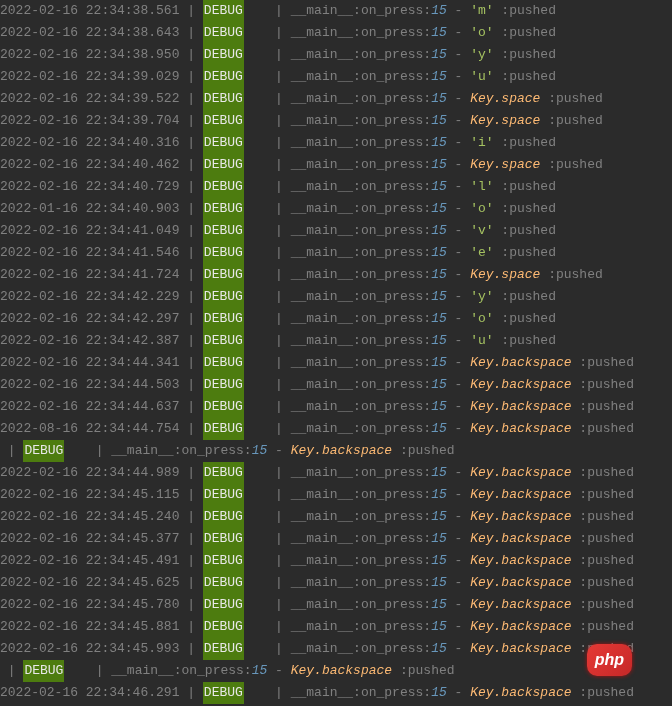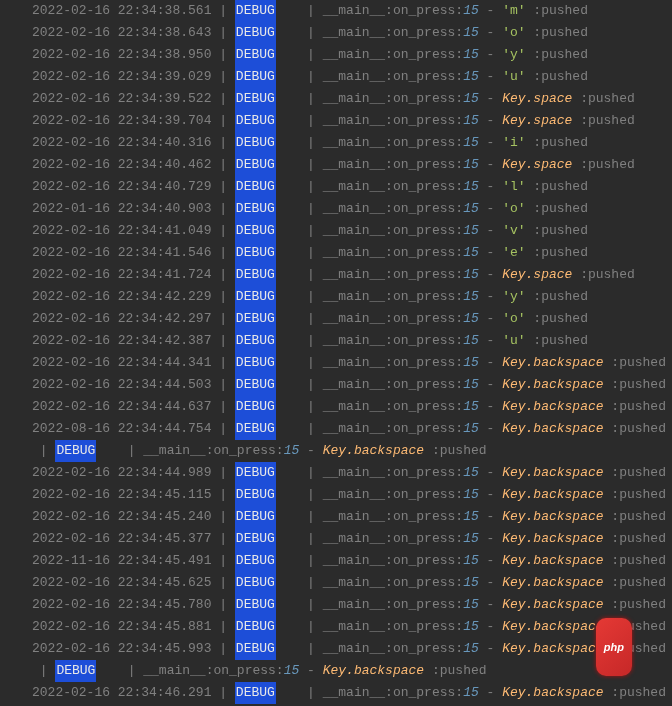--- a/index.html
+++ b/index.html
@@ -10,46 +10,45 @@
       line-height: 22px;
       width: 672px;
       height: 706px;
       overflow: hidden;
       color: #808080;
       position: relative;
     }
     .log-line {
       white-space: pre;
       display: flex;
-      margin-left: 32px;
     }
     .timestamp { color: #808080; }
     .sep { color: #808080; }
     .debug {
-      background: #1d4ed8;
+      background: #4d7c0f;
       color: #e8e8e8;
       padding: 0 1px;
     }
     .debug-pad { color: #808080; }
     .module { color: #808080; }
     .lineno { color: #6897bb; font-style: italic; }
     .dash { color: #808080; }
     .key-char { color: #a5c261; }
     .key-special { color: #fdba74; font-style: italic; }
     .pushed { color: #808080; }
     .badge {
       position: absolute;
       bottom: 30px;
       right: 40px;
       background: linear-gradient(135deg, #e53935, #c62828);
       color: #fff;
       font-family: Arial, sans-serif;
-      font-size: 11px;
+      font-size: 16px;
       font-weight: bold;
-      padding: 18px 8px;
+      padding: 5px 8px;
       border-radius: 10px;
       font-style: italic;
       box-shadow: 0 0 4px rgba(255,0,0,0.6);
     }
   </style>
 </head>
 <body>
 
 <div id="log-container">
     <div class="log-line"><span class="timestamp">2022-02-16 22:34:38.561</span><span class="sep"> | </span><span class="debug">DEBUG</span><span class="debug-pad">    </span><span class="sep">| </span><span class="module">__main__:on_press:</span><span class="lineno">15</span><span class="dash"> - </span><span class="key-char">'m'</span><span class="pushed"> :pushed</span></div>
@@ -70,21 +69,21 @@
     <div class="log-line"><span class="timestamp">2022-02-16 22:34:42.387</span><span class="sep"> | </span><span class="debug">DEBUG</span><span class="debug-pad">    </span><span class="sep">| </span><span class="module">__main__:on_press:</span><span class="lineno">15</span><span class="dash"> - </span><span class="key-char">'u'</span><span class="pushed"> :pushed</span></div>
     <div class="log-line"><span class="timestamp">2022-02-16 22:34:44.341</span><span class="sep"> | </span><span class="debug">DEBUG</span><span class="debug-pad">    </span><span class="sep">| </span><span class="module">__main__:on_press:</span><span class="lineno">15</span><span class="dash"> - </span><span class="key-special">Key.backspace</span><span class="pushed"> :pushed</span></div>
     <div class="log-line"><span class="timestamp">2022-02-16 22:34:44.503</span><span class="sep"> | </span><span class="debug">DEBUG</span><span class="debug-pad">    </span><span class="sep">| </span><span class="module">__main__:on_press:</span><span class="lineno">15</span><span class="dash"> - </span><span class="key-special">Key.backspace</span><span class="pushed"> :pushed</span></div>
     <div class="log-line"><span class="timestamp">2022-02-16 22:34:44.637</span><span class="sep"> | </span><span class="debug">DEBUG</span><span class="debug-pad">    </span><span class="sep">| </span><span class="module">__main__:on_press:</span><span class="lineno">15</span><span class="dash"> - </span><span class="key-special">Key.backspace</span><span class="pushed"> :pushed</span></div>
     <div class="log-line"><span class="timestamp">2022-08-16 22:34:44.754</span><span class="sep"> | </span><span class="debug">DEBUG</span><span class="debug-pad">    </span><span class="sep">| </span><span class="module">__main__:on_press:</span><span class="lineno">15</span><span class="dash"> - </span><span class="key-special">Key.backspace</span><span class="pushed"> :pushed</span></div>
     <div class="log-line"><span class="sep"> | </span><span class="debug">DEBUG</span><span class="debug-pad">    </span><span class="sep">| </span><span class="module">__main__:on_press:</span><span class="lineno">15</span><span class="dash"> - </span><span class="key-special">Key.backspace</span><span class="pushed"> :pushed</span></div>
     <div class="log-line"><span class="timestamp">2022-02-16 22:34:44.989</span><span class="sep"> | </span><span class="debug">DEBUG</span><span class="debug-pad">    </span><span class="sep">| </span><span class="module">__main__:on_press:</span><span class="lineno">15</span><span class="dash"> - </span><span class="key-special">Key.backspace</span><span class="pushed"> :pushed</span></div>
     <div class="log-line"><span class="timestamp">2022-02-16 22:34:45.115</span><span class="sep"> | </span><span class="debug">DEBUG</span><span class="debug-pad">    </span><span class="sep">| </span><span class="module">__main__:on_press:</span><span class="lineno">15</span><span class="dash"> - </span><span class="key-special">Key.backspace</span><span class="pushed"> :pushed</span></div>
     <div class="log-line"><span class="timestamp">2022-02-16 22:34:45.240</span><span class="sep"> | </span><span class="debug">DEBUG</span><span class="debug-pad">    </span><span class="sep">| </span><span class="module">__main__:on_press:</span><span class="lineno">15</span><span class="dash"> - </span><span class="key-special">Key.backspace</span><span class="pushed"> :pushed</span></div>
     <div class="log-line"><span class="timestamp">2022-02-16 22:34:45.377</span><span class="sep"> | </span><span class="debug">DEBUG</span><span class="debug-pad">    </span><span class="sep">| </span><span class="module">__main__:on_press:</span><span class="lineno">15</span><span class="dash"> - </span><span class="key-special">Key.backspace</span><span class="pushed"> :pushed</span></div>
-    <div class="log-line"><span class="timestamp">2022-11-16 22:34:45.491</span><span class="sep"> | </span><span class="debug">DEBUG</span><span class="debug-pad">    </span><span class="sep">| </span><span class="module">__main__:on_press:</span><span class="lineno">15</span><span class="dash"> - </span><span class="key-special">Key.backspace</span><span class="pushed"> :pushed</span></div>
+    <div class="log-line"><span class="timestamp">2022-02-16 22:34:45.491</span><span class="sep"> | </span><span class="debug">DEBUG</span><span class="debug-pad">    </span><span class="sep">| </span><span class="module">__main__:on_press:</span><span class="lineno">15</span><span class="dash"> - </span><span class="key-special">Key.backspace</span><span class="pushed"> :pushed</span></div>
     <div class="log-line"><span class="timestamp">2022-02-16 22:34:45.625</span><span class="sep"> | </span><span class="debug">DEBUG</span><span class="debug-pad">    </span><span class="sep">| </span><span class="module">__main__:on_press:</span><span class="lineno">15</span><span class="dash"> - </span><span class="key-special">Key.backspace</span><span class="pushed"> :pushed</span></div>
     <div class="log-line"><span class="timestamp">2022-02-16 22:34:45.780</span><span class="sep"> | </span><span class="debug">DEBUG</span><span class="debug-pad">    </span><span class="sep">| </span><span class="module">__main__:on_press:</span><span class="lineno">15</span><span class="dash"> - </span><span class="key-special">Key.backspace</span><span class="pushed"> :pushed</span></div>
     <div class="log-line"><span class="timestamp">2022-02-16 22:34:45.881</span><span class="sep"> | </span><span class="debug">DEBUG</span><span class="debug-pad">    </span><span class="sep">| </span><span class="module">__main__:on_press:</span><span class="lineno">15</span><span class="dash"> - </span><span class="key-special">Key.backspace</span><span class="pushed"> :pushed</span></div>
     <div class="log-line"><span class="timestamp">2022-02-16 22:34:45.993</span><span class="sep"> | </span><span class="debug">DEBUG</span><span class="debug-pad">    </span><span class="sep">| </span><span class="module">__main__:on_press:</span><span class="lineno">15</span><span class="dash"> - </span><span class="key-special">Key.backspace</span><span class="pushed"> :pushed</span></div>
     <div class="log-line"><span class="sep"> | </span><span class="debug">DEBUG</span><span class="debug-pad">    </span><span class="sep">| </span><span class="module">__main__:on_press:</span><span class="lineno">15</span><span class="dash"> - </span><span class="key-special">Key.backspace</span><span class="pushed"> :pushed</span></div>
     <div class="log-line"><span class="timestamp">2022-02-16 22:34:46.291</span><span class="sep"> | </span><span class="debug">DEBUG</span><span class="debug-pad">    </span><span class="sep">| </span><span class="module">__main__:on_press:</span><span class="lineno">15</span><span class="dash"> - </span><span class="key-special">Key.backspace</span><span class="pushed"> :pushed</span></div>
   </div>
 
 <div class="badge">php</div>
 

